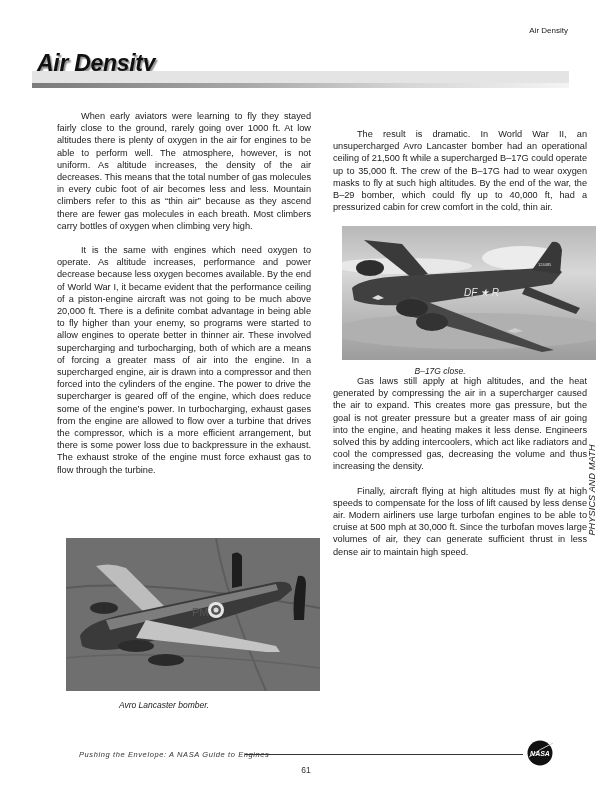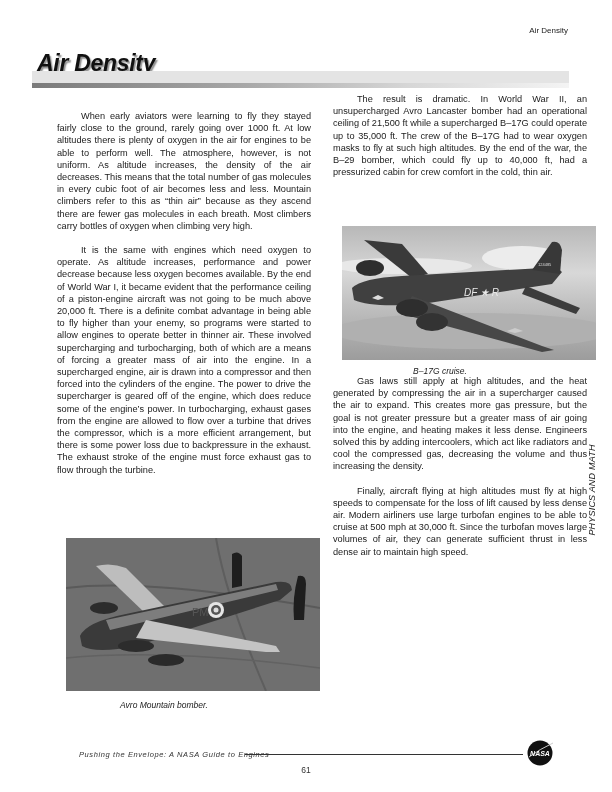--- a/index.html
+++ b/index.html
@@ -9,21 +9,21 @@
   .title { position: absolute; left: 37px; top: 50px; font-size: 23px; font-weight: bold;
            font-style: italic; color: #111; letter-spacing: -0.3px;
            text-shadow: 1.5px 1.5px 1.5px rgba(0,0,0,0.45); }
   .title-bar-light { position: absolute; left: 32px; top: 71px; width: 537px; height: 12px;
                      background: #e4e4e4; }
   .title-bar-dark { position: absolute; left: 32px; top: 83px; width: 537px; height: 5px;
                     background: linear-gradient(to right, #7a7a7a 0%, #a8a8a8 40%, #d6d6d6 70%, #f4f4f4 100%); }
   .col { position: absolute; font-size: 9.2px; line-height: 12.2px; text-align: justify; margin-left: 20px; }
   .col p { margin: 0 0 12px 0; text-indent: 24px; }
   .col-left { left: 37px; top: 110px; width: 254px; }
-  .col-right { left: 313px; top: 93px; width: 254px; }
+  .col-right { left: 313px; top: 128px; width: 254px; }
   .fig { position: absolute; padding-left: 29px; }
   .fig-b17 { left: 313px; top: 226px; width: 254px; height: 134px; }
   .fig-lanc { left: 37px; top: 538px; width: 245px; height: 153px; }
   .caption { position: absolute; font-size: 8.5px; font-style: italic; text-align: center; }
   .cap-b17 { left: 313px; top: 366px; width: 254px; }
   .cap-lanc { left: 37px; top: 700px; width: 254px; }
   .side-label { position: absolute; left: 592px; top: 490px; transform: translate(-50%,-50%) rotate(-90deg);
                 font-size: 9px; font-style: italic; white-space: nowrap; color: #222; letter-spacing: 0.2px; }
   .footer-text { position: absolute; left: 37px; top: 750px; font-size: 7.5px; font-style: italic;
                  letter-spacing: 0.6px; color: #333; margin-left: 42px; }
@@ -76,21 +76,21 @@
 
     <ellipse cx="28" cy="42" rx="14" ry="8" fill="#2e2e2e"></ellipse>
     <ellipse cx="70" cy="82" rx="16" ry="9" fill="#2e2e2e"></ellipse>
     <ellipse cx="90" cy="96" rx="16" ry="9" fill="#333"></ellipse>
     <text x="122" y="70" font-family="Liberation Sans, sans-serif" font-size="10" fill="#e8e8e8" font-style="italic">DF ★ R</text>
     <text x="196" y="40" font-family="Liberation Sans, sans-serif" font-size="4" fill="#ddd">124485</text>
     <path d="M30 72 l6 -3 l6 3 l-6 2 z" fill="#ddd"></path>
     <path d="M165 105 l8 -3 l8 3 l-8 2 z" fill="#ccc"></path>
   </svg>
 </div>
-<div class="caption cap-b17">B–17G cruise.</div>
+<div class="caption cap-b17">B–17G close.</div>
 
 <div class="col col-right" style="top:375px;">
   <p>Gas laws still apply at high altitudes, and the heat generated by compressing the air in a supercharger caused the air to expand. This creates more gas pressure, but the goal is not greater pressure but a greater mass of air going into the engine, and heating makes it less dense. Engineers solved this by adding intercoolers, which act like radiators and cool the compressed gas, decreasing the volume and thus increasing the density.</p>
   <p>Finally, aircraft flying at high altitudes must fly at high speeds to compensate for the loss of lift caused by less dense air. Modern airliners use large turbofan engines to be able to cruise at 500 mph at 30,000 ft. Since the turbofan moves large volumes of air, they can generate sufficient thrust in less dense air to maintain high speed.</p>
 </div>
 
 <div class="fig fig-lanc">
   <svg width="254" height="153" viewBox="0 0 254 153">
     <rect width="254" height="153" fill="#6f6f6f"></rect>
     <path d="M0 50 Q80 40 254 70" stroke="#5a5a5a" stroke-width="2" fill="none"></path>
@@ -110,21 +110,21 @@
     <ellipse cx="38" cy="70" rx="14" ry="6" fill="#2c2c2c"></ellipse>
     <ellipse cx="70" cy="108" rx="18" ry="6" fill="#2c2c2c"></ellipse>
     <ellipse cx="100" cy="122" rx="18" ry="6" fill="#2a2a2a"></ellipse>
 
     <circle cx="150" cy="72" r="8" fill="#e6e6e6"></circle>
     <circle cx="150" cy="72" r="5" fill="#555"></circle>
     <circle cx="150" cy="72" r="2.5" fill="#ddd"></circle>
     <text x="126" y="78" font-family="Liberation Sans, sans-serif" font-size="11" fill="#555">PM</text>
   </svg>
 </div>
-<div class="caption cap-lanc">Avro Mountain bomber.</div>
+<div class="caption cap-lanc">Avro Lancaster bomber.</div>
 
 <div class="side-label">PHYSICS AND MATH</div>
 
 <div class="footer-text">Pushing the Envelope: A NASA Guide to Engines</div>
 <div class="footer-line"></div>
 <div class="nasa-logo">
   <svg width="28" height="28" viewBox="0 0 28 28">
     <circle cx="14" cy="14" r="12.5" fill="#111"></circle>
     <path d="M3 18 Q14 10 27 4" stroke="#ccc" stroke-width="1" fill="none"></path>
     <text x="14" y="16.5" text-anchor="middle" font-family="Liberation Sans, sans-serif" font-size="7" font-weight="bold" font-style="italic" fill="#fff">NASA</text>

